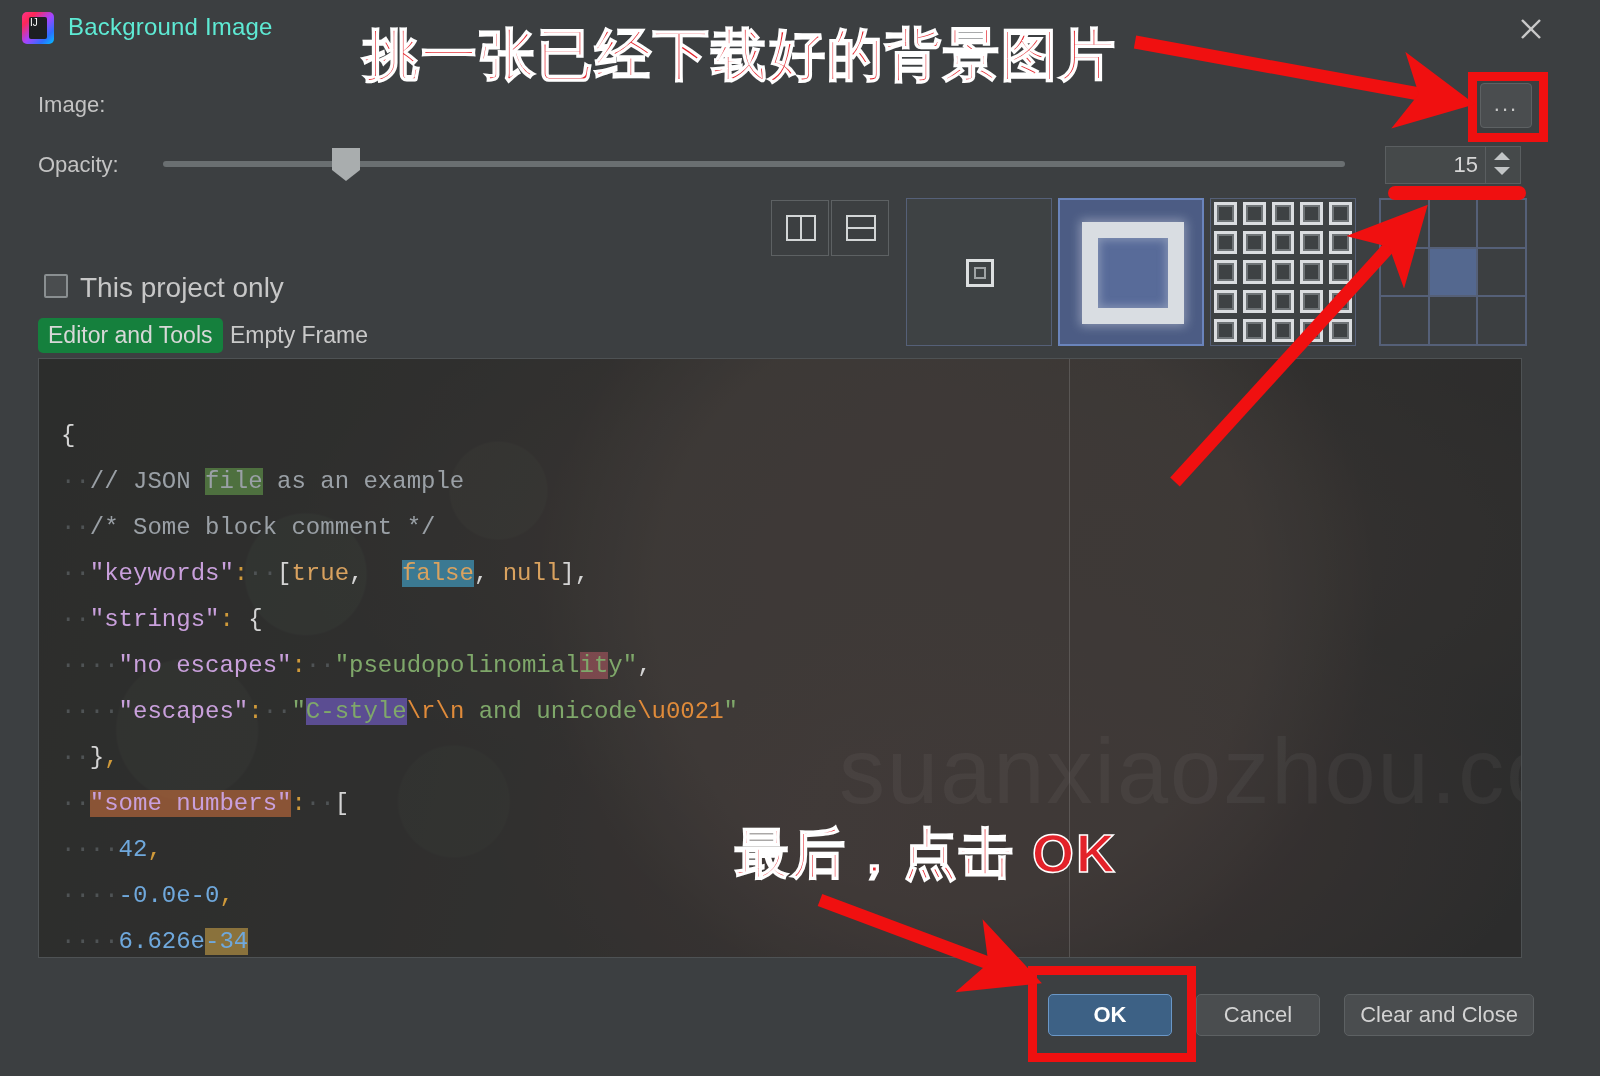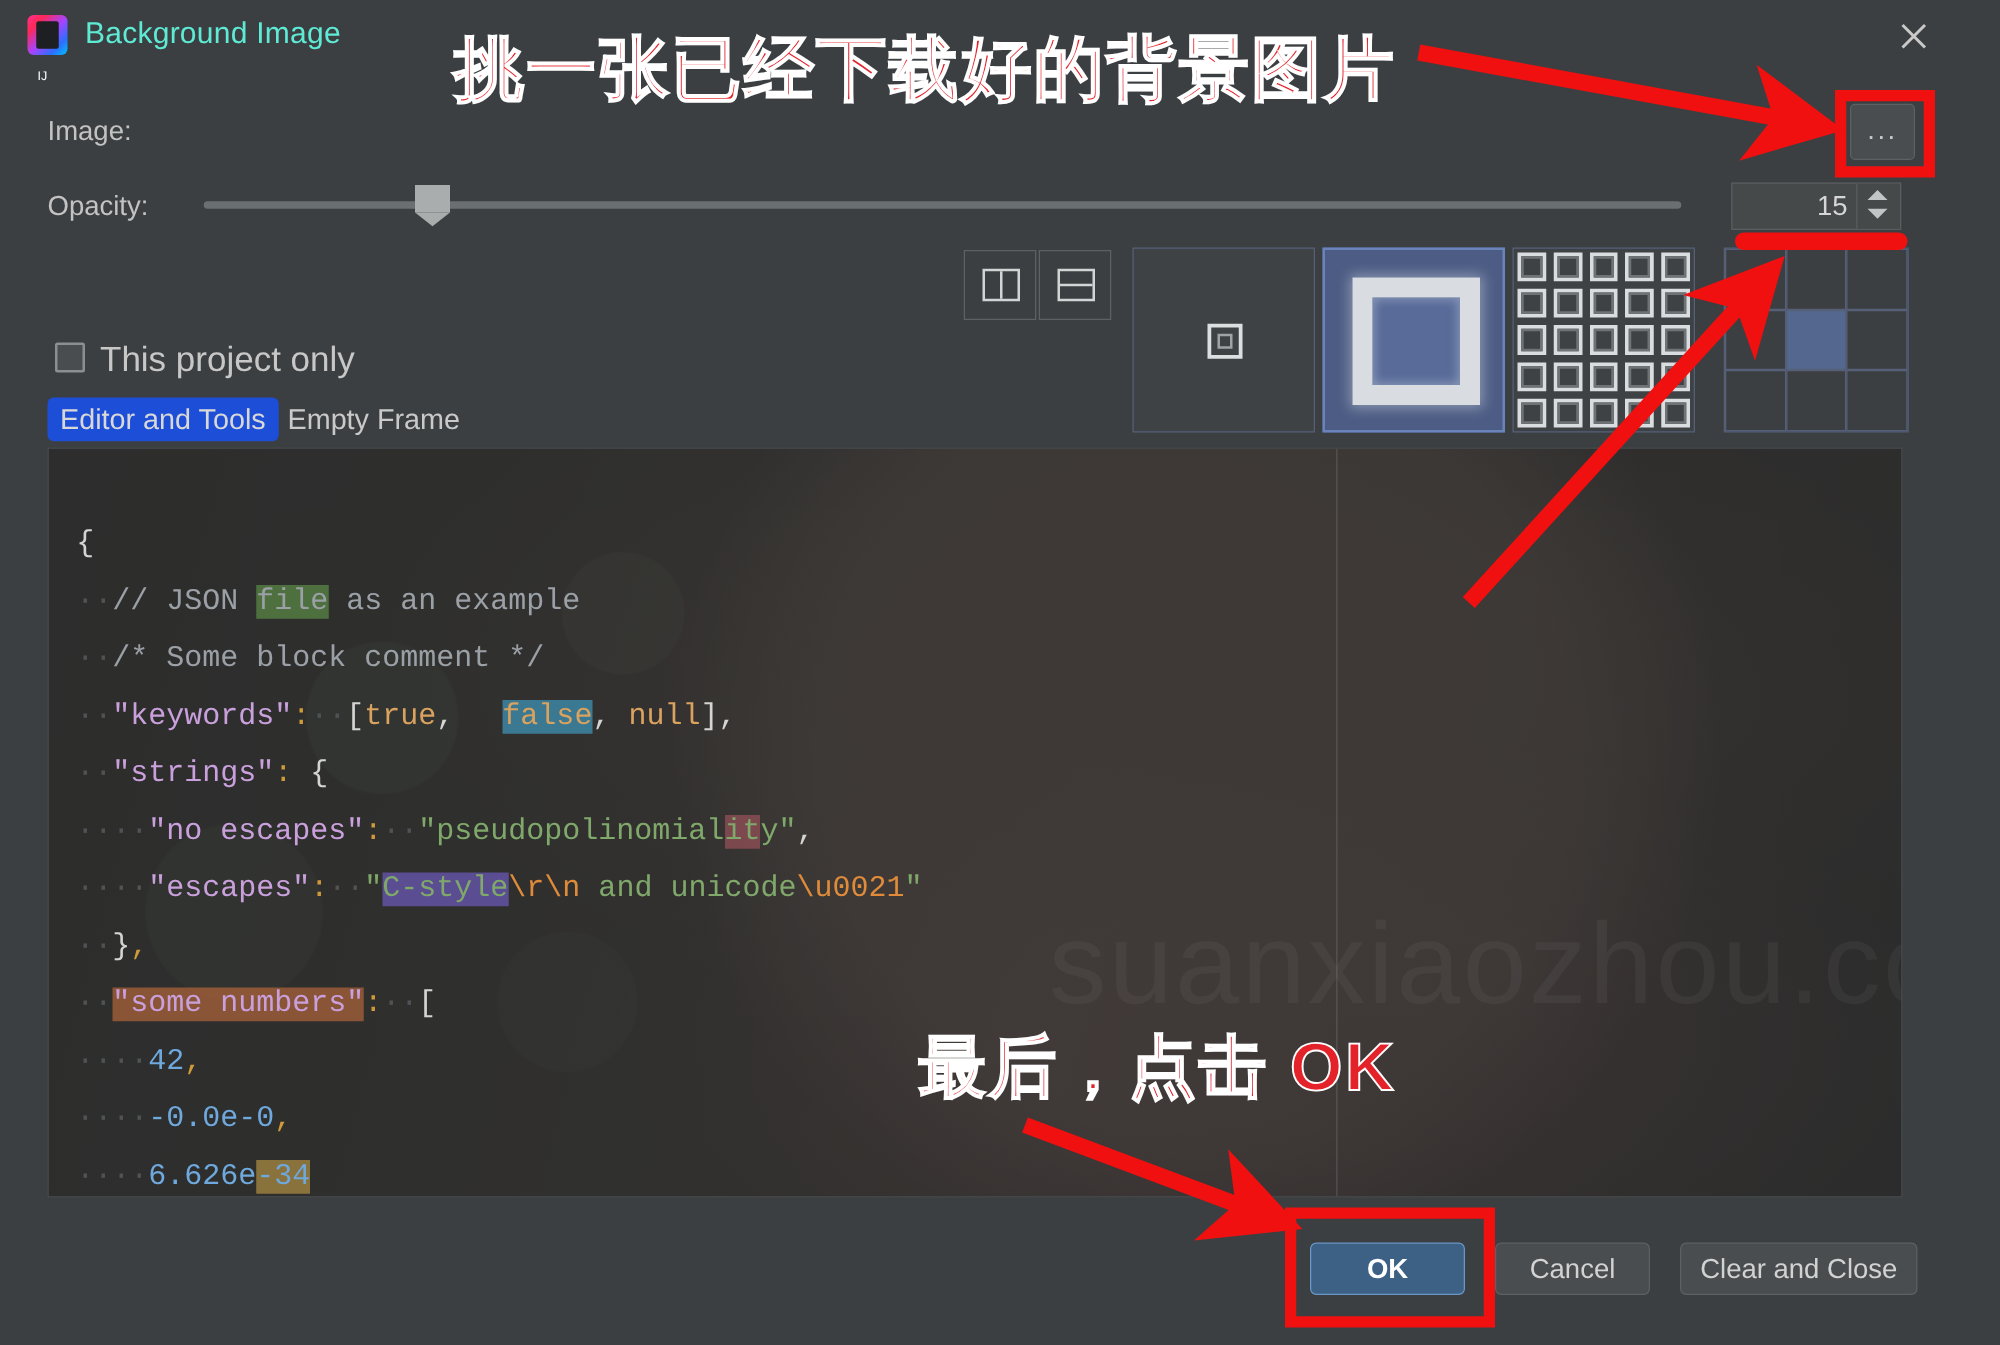--- a/index.html
+++ b/index.html
@@ -6,21 +6,21 @@
   body{width:1600px;height:1076px;overflow:hidden;font-family:"Liberation Sans",sans-serif;}
 
   .dialog{position:relative;width:1600px;height:1076px;background:#3c3f41;color:#bbbbbb;}
 
   
   .titlebar{position:absolute;left:0;top:0;width:1600px;height:56px;background:#3c3f41;}
   .ij-icon{position:absolute;left:22px;top:12px;width:32px;height:32px;border-radius:5px;
     background:linear-gradient(135deg,#ff318c 0%,#fe2857 22%,#a544ff 52%,#2b6fff 78%,#00c2ff 100%);}
   .ij-icon::after{content:"";position:absolute;left:7px;top:5px;width:18px;height:22px;background:#1d1f22;border-radius:2px;}
   .ij-icon .ij-txt{position:absolute;left:8px;top:5px;width:16px;height:22px;color:#fff;font-size:10px;
-    font-family:"Liberation Sans",sans-serif;letter-spacing:0px;line-height:11px;z-index:3;text-align:left;margin-top:39px;}
+    font-family:"Liberation Sans",sans-serif;letter-spacing:0px;line-height:11px;z-index:3;text-align:left;}
   .title-text{position:absolute;left:68px;top:13px;font-size:24px;color:#5eead4;letter-spacing:.2px;}
   .close-btn{position:absolute;right:52px;top:12px;width:34px;height:34px;cursor:default;}
   .close-btn svg{display:block;}
 
   
   .lbl{position:absolute;font-size:22px;color:#c3c3c3;}
   .lbl-image{left:38px;top:92px;}
   .lbl-opacity{left:38px;top:152px;}
 
   .path-field{position:absolute;left:151px;top:84px;width:1312px;height:44px;
@@ -72,21 +72,21 @@
   .anchor{position:absolute;left:1379px;top:198px;width:148px;height:148px;display:grid;
     grid-template-columns:repeat(3,1fr);grid-template-rows:repeat(3,1fr);border:1px solid #556078;box-sizing:border-box;}
   .anchor span{border:1px solid #556078;box-sizing:border-box;}
   .anchor span.sel{background:#54688f;}
 
   
   .cbox{position:absolute;left:44px;top:274px;width:24px;height:24px;border:2px solid #8a8f91;
     background:#4a4d4f;box-sizing:border-box;border-radius:2px;}
   .cbox-lbl{position:absolute;left:80px;top:272px;font-size:28px;color:#c7c7c7;}
   .tab{position:absolute;top:318px;font-size:23px;color:#c9c9c9;padding:4px 10px;}
-  .tab.sel{left:38px;background:#1d4ed8;border-radius:5px;color:#d8d8d8;}
+  .tab.sel{left:38px;background:#15803d;border-radius:5px;color:#d8d8d8;}
   .tab.un{left:220px;}
 
   
   .preview{position:absolute;left:38px;top:358px;width:1484px;height:600px;overflow:hidden;
     background:#2b2b2b;border:1px solid #4e5254;box-sizing:border-box;}
   .pv-photo{position:absolute;left:0;top:0;width:100%;height:100%;
     background:
       radial-gradient(circle at 18% 36%, rgba(120,150,120,.20) 0 60px, rgba(0,0,0,0) 62px),
       radial-gradient(circle at 10% 62%, rgba(140,160,130,.16) 0 70px, rgba(0,0,0,0) 72px),
       radial-gradient(circle at 28% 74%, rgba(120,145,115,.14) 0 55px, rgba(0,0,0,0) 57px),

